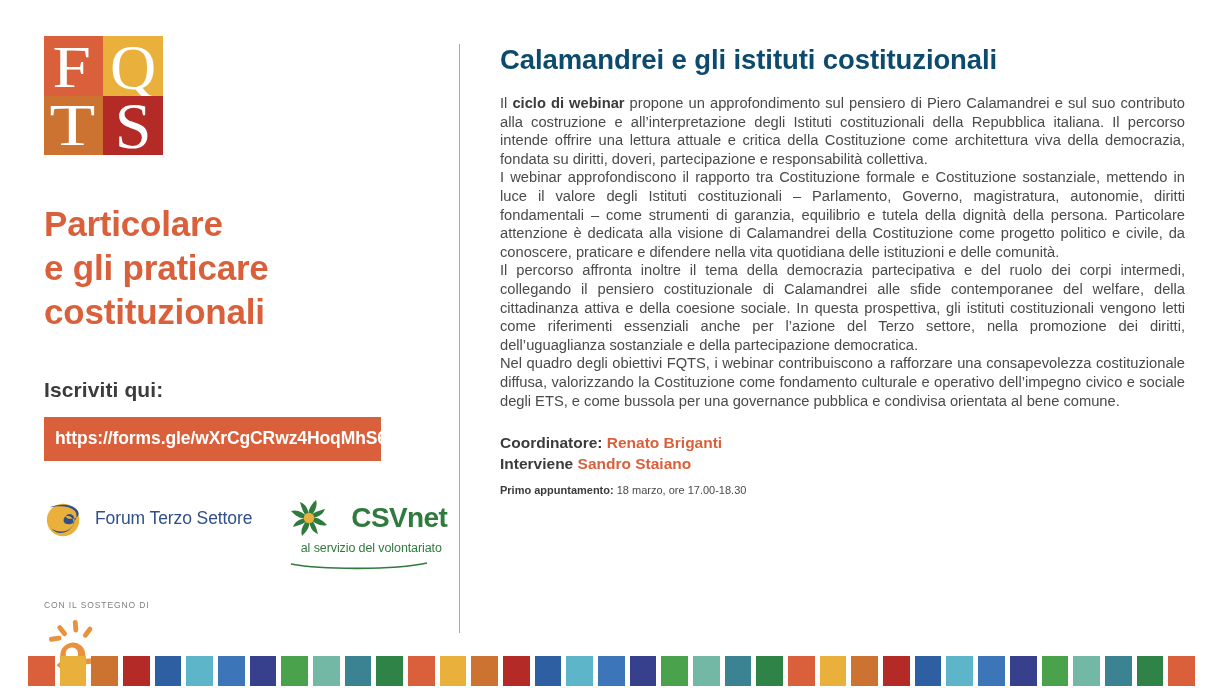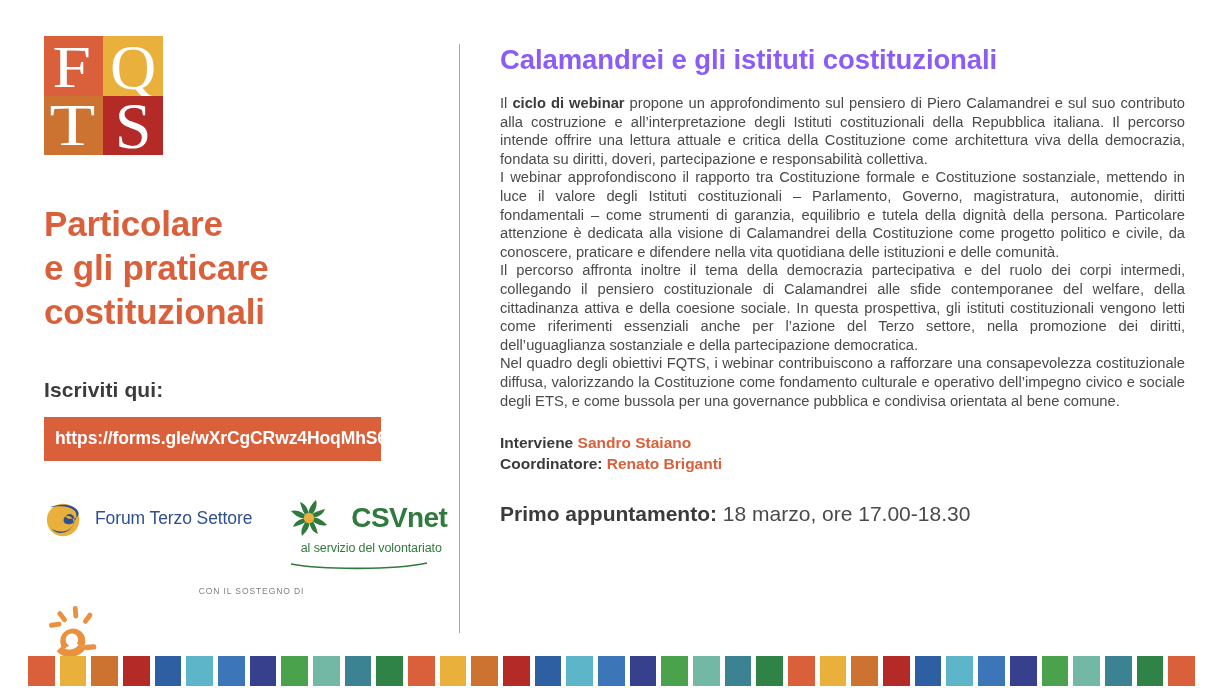--- a/index.html
+++ b/index.html
@@ -126,21 +126,21 @@
     color: #2f7a3d;
     font-size: 12.5px;
     letter-spacing: -0.1px;
     text-align: center;
     width: 100%;
     padding-left: 6px;
   }
   .csv-rule { margin-top: 1px; }
 
   
-  .fond-block { margin-top: 12px; text-align: center; }
+  .fond-block { margin-top: 26px; }
   .fond-kicker {
     color: #808080;
     font-size: 8.5px;
     letter-spacing: 0.9px;
     font-weight: normal;
   }
   .fond-logo { margin-top: 8px; display: flex; align-items: center; }
   .fond-mark { width: 62px; height: 58px; flex: 0 0 auto; }
   .fond-words { margin-left: 4px; padding-top: 6px; line-height: 1.05; }
   .fond-l1 { color: #3b3b3b; font-size: 15.5px; font-weight: bold; letter-spacing: 0.8px; }
@@ -158,21 +158,21 @@
 
   
   .right-col {
     position: absolute;
     left: 500px;
     top: 44px;
     width: 685px;
   }
 
   .right-title {
-    color: #8b5cf6;
+    color: #0c4a6e;
     font-size: 27.5px;
     font-weight: bold;
     letter-spacing: -0.1px;
     margin-bottom: 18px;
   }
 
   .body-text {
     color: #4a4a4a;
     font-size: 14.7px;
     line-height: 1.265;
@@ -183,22 +183,22 @@
 
   .credits {
     margin-top: 23px;
     font-size: 15.5px;
     line-height: 1.33;
   }
   .credits .lbl { color: #3b3b3b; font-weight: bold; }
   .credits .nm { color: #d9603a; font-weight: bold; }
 
   .appointment {
-    margin-top: 28px;
-    font-size: 21px;
+    margin-top: 10px;
+    font-size: 11px;
     color: #4a4a4a;
   }
   .appointment .lbl { color: #3b3b3b; font-weight: bold; }
 
   
   .strip {
     position: absolute;
     left: 0;
     bottom: 0;
     width: 1217px;
@@ -311,26 +311,26 @@
 
     <div class="body-text">
       <p><span>Il </span><b>ciclo di webinar</b><span> propone un approfondimento sul pensiero di Piero Calamandrei e sul suo contributo alla costruzione e all’interpretazione degli Istituti costituzionali della Repubblica italiana. Il percorso intende offrire una lettura attuale e critica della Costituzione come architettura viva della democrazia, fondata su diritti, doveri, partecipazione e responsabilità collettiva.</span></p>
       <p>I webinar approfondiscono il rapporto tra Costituzione formale e Costituzione sostanziale, mettendo in luce il valore degli Istituti costituzionali – Parlamento, Governo, magistratura, autonomie, diritti fondamentali – come strumenti di garanzia, equilibrio e tutela della dignità della persona. Particolare attenzione è dedicata alla visione di Calamandrei della Costituzione come progetto politico e civile, da conoscere, praticare e difendere nella vita quotidiana delle istituzioni e delle comunità.</p>
       <p>Il percorso affronta inoltre il tema della democrazia partecipativa e del ruolo dei corpi intermedi, collegando il pensiero costituzionale di Calamandrei alle sfide contemporanee del welfare, della cittadinanza attiva e della coesione sociale. In questa prospettiva, gli istituti costituzionali vengono letti come riferimenti essenziali anche per l’azione del Terzo settore, nella promozione dei diritti, dell’uguaglianza sostanziale e della partecipazione democratica.</p>
       <p>Nel quadro degli obiettivi FQTS, i webinar contribuiscono a rafforzare una consapevolezza costituzionale diffusa, valorizzando la Costituzione come fondamento culturale e operativo dell’impegno civico e sociale degli ETS, e come bussola per una governance pubblica e condivisa orientata al bene comune.</p>
     </div>
 
     <div class="credits">
       <div>
+        <span class="lbl">Coordinatore:</span>
+        <span class="nm">Renato Briganti</span>
+      </div>
+      <div>
         <span class="lbl">Interviene</span>
         <span class="nm">Sandro Staiano</span>
-      </div>
-      <div>
-        <span class="lbl">Coordinatore:</span>
-        <span class="nm">Renato Briganti</span>
       </div>
     </div>
 
     <div class="appointment">
       <span class="lbl">Primo appuntamento:</span>
       <span>18 marzo, ore 17.00-18.30</span>
     </div>
   </div>
 
   <div class="strip" id="strip">

